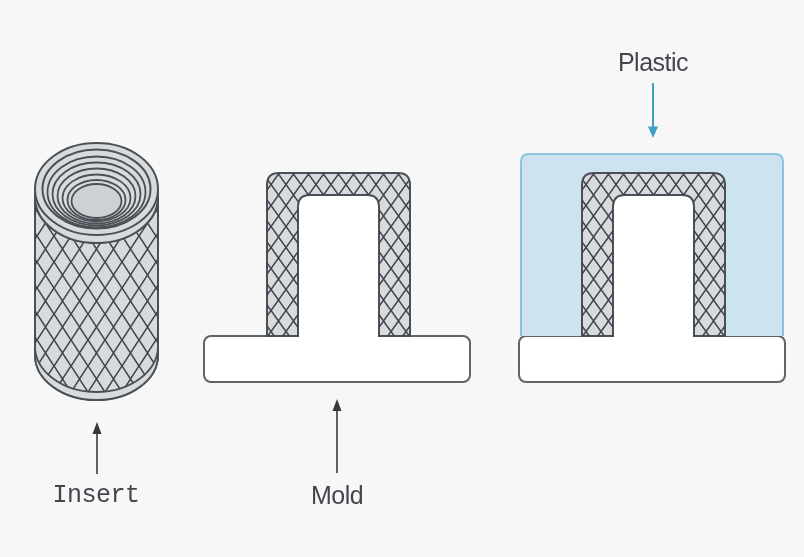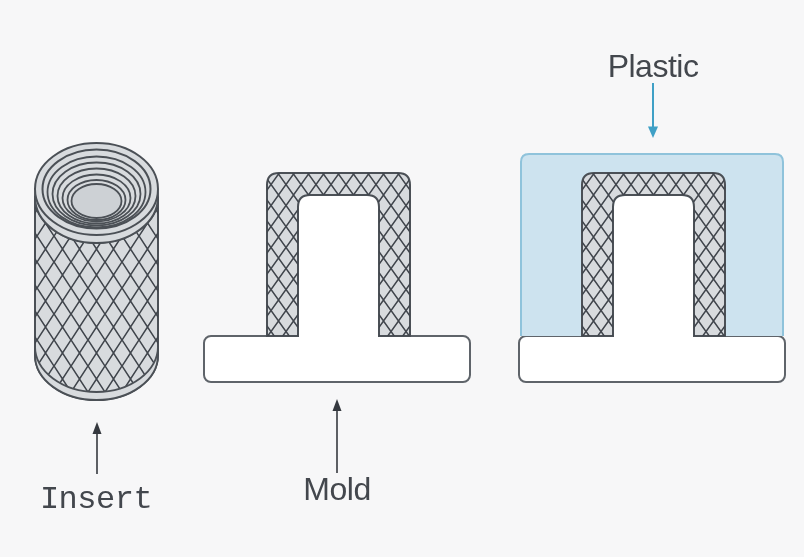--- a/index.html
+++ b/index.html
@@ -5,21 +5,21 @@
 <style>
   :root{
     --background:#f7f7f8; --metal-fill:#d8dbde; --outline:#4b5056; --knurl-line:#3f444b;
     --base-fill:#ffffff; --base-stroke:#5f646a; --plastic-fill:#cde3ef; --plastic-border:#8fc3db;
     --plastic-arrow:#3fa0c6; --arrow:#35393f; --text:#43474d; --hole-fill:#cdd1d5;
   }
   html,body{margin:0;padding:0;background:var(--background);}
   .canvas{position:relative;width:804px;height:557px;background:var(--background);
           overflow:hidden;font-family:"Liberation Sans",sans-serif;}
   .canvas svg{position:absolute;left:0;top:0;}
-  .label{position:absolute;transform:translateX(-50%);font-size:32px;letter-spacing:-0.5px;
+  .label{position:absolute;transform:translateX(-50%);font-size:25px;letter-spacing:-0.5px;
          color:var(--text);white-space:nowrap;line-height:1.1;}
   
   .metal{fill:var(--metal-fill);stroke:var(--outline);stroke-width:2;}
   .knurl-x{fill:url(#knurlX);stroke:none;}
   .knurl-3d{fill:url(#knurl3d);stroke:none;}
   .band{fill:var(--metal-fill);stroke:var(--outline);stroke-width:1.8;}
   .ringline{fill:none;stroke:var(--outline);stroke-width:1.8;}
   .hole{fill:var(--hole-fill);stroke:var(--outline);stroke-width:1.8;}
   .basebox{fill:var(--base-fill);stroke:var(--base-stroke);stroke-width:2;}
   .cavity{fill:var(--base-fill);stroke:none;}
@@ -84,15 +84,15 @@
       <line class="darrow" x1="337" y1="473" x2="337" y2="409"></line>
       <polygon class="darrowhead" points="337,399 332.5,411 341.5,411"></polygon>
     </g>
     <g>
       <line class="barrow" x1="653" y1="83" x2="653" y2="129"></line>
       <polygon class="barrowhead" points="653,138 648,126.5 658,126.5"></polygon>
     </g>
   </svg>
 
   <div class="label" style="left:96px;top:482px;font-family:Liberation Mono, monospace;">Insert</div>
-  <div class="label" style="left:337px;top:472px;">Mold</div>
+  <div class="label" style="left:337px;top:482px;">Mold</div>
   <div class="label" style="left:653px;top:49px;">Plastic</div>
 </div>
 
 </body></html>

